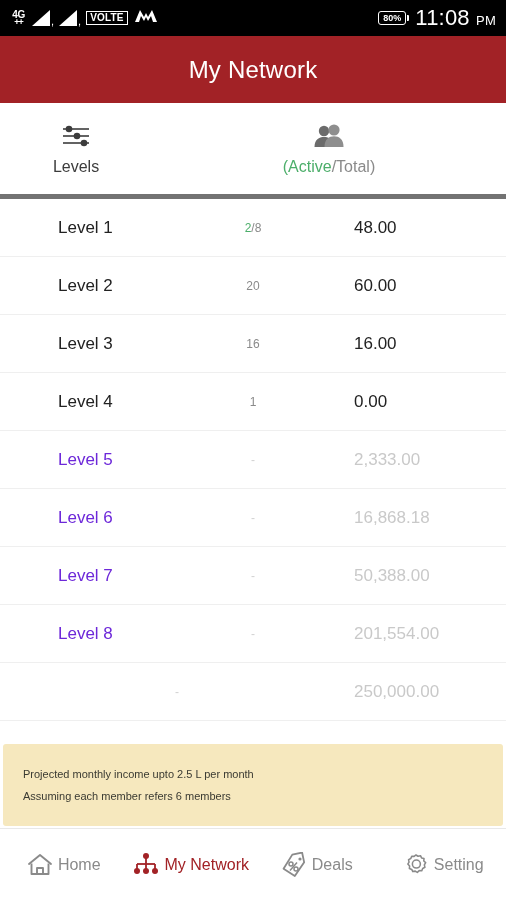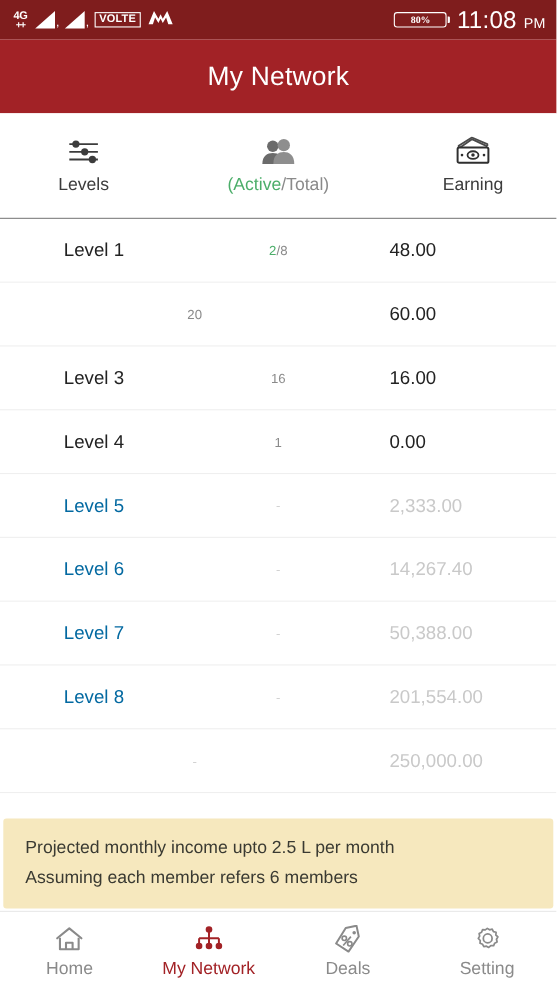--- a/index.html
+++ b/index.html
@@ -17,21 +17,21 @@
     width: 506px;
     height: 900px;
     display: flex;
     flex-direction: column;
     background: #ffffff;
   }
 
   
   .status-bar {
     height: 36px;
-    background: #7f1d1d;
+    background: #000000;
     display: flex;
     align-items: center;
     padding: 0 10px;
     flex: 0 0 36px;
   }
   .status-left {
     display: flex;
     align-items: center;
     gap: 5px;
     flex: 1;
@@ -69,27 +69,26 @@
     font-weight: bold;
     padding: 1px 3px;
     letter-spacing: 0.2px;
     line-height: 1.05;
   }
   .m-logo { color: #ffffff; }
 
   .battery {
     border: 1.5px solid #ffffff;
     border-radius: 3px;
-    padding: 1px 14px;
+    padding: 1px 4px;
     color: #ffffff;
     font-size: 9px;
     font-weight: bold;
     position: relative;
     line-height: 1.15;
-    font-family: Liberation Serif, serif;
   }
   .battery::after {
     content: "";
     position: absolute;
     right: -4px; top: 50%;
     transform: translateY(-50%);
     width: 2px; height: 6px;
     background: #ffffff;
     border-radius: 0 1px 1px 0;
   }
@@ -113,21 +112,21 @@
     font-size: 24px;
     font-weight: normal;
     letter-spacing: 0.2px;
   }
 
   
   .col-header {
     flex: 0 0 96px;
     display: flex;
     align-items: center;
-    border-bottom: 1px solid #737373;
+    border-bottom: 5px solid #737373;
     background: #ffffff;
   }
   .col {
     display: flex;
     flex-direction: column;
     align-items: center;
     justify-content: center;
     gap: 7px;
   }
   .col-levels  { width: 152px; }
@@ -163,53 +162,53 @@
   }
   .cell-count .green { color: #4CAE6A; }
   .cell-earn {
     width: 152px;
     text-align: left;
     padding-right: 18px;
     font-size: 17px;
     color: #222222;
     position: relative;
   }
-  .row.locked .cell-level { color: #0369a1; }
+  .row.locked .cell-level { color: #6d28d9; }
   .row.locked .cell-count { color: #D2D2D2; }
   .row.locked .cell-earn  { color: #C9C9C9; }
 
   
   .note {
     flex: 0 0 82px;
     margin: 4px 3px 2px 3px;
     background: #F6E8BE;
     border-radius: 3px;
     display: flex;
     flex-direction: column;
     justify-content: center;
     gap: 10px;
     padding: 0 20px;
   }
   .note p {
-    font-size: 16px;
+    font-size: 11px;
     color: #3a3a32;
   }
 
   
   .bottom-nav {
     flex: 0 0 72px;
     display: flex;
     align-items: center;
     border-top: 1px solid #E8E8E8;
     background: #ffffff;
   }
   .nav-item {
     flex: 1;
     display: flex;
-    flex-direction: column;
+    flex-direction: row;
     align-items: center;
     justify-content: center;
     gap: 4px;
   }
   .nav-label { font-size: 16px; color: #8a8a8a; }
   .nav-item.active .nav-label { color: #A22226; }
   .nav-icon { height: 28px; display:flex; align-items:center; justify-content:center; }
 </style>
 </head>
 <body>
@@ -268,43 +267,30 @@
         <svg width="34" height="26" viewBox="0 0 34 26" aria-hidden="true">
           <circle cx="12" cy="8" r="5.2" fill="#6b6b6b"></circle>
           <path d="M2.5 24 C2.5 16.5 7 14 12 14 C17 14 21.5 16.5 21.5 24 Z" fill="#6b6b6b"></path>
           <circle cx="22" cy="7" r="5.6" fill="#8e8e8e"></circle>
           <path d="M12.5 24 C12.5 16 17 13.2 22 13.2 C27 13.2 31.5 16 31.5 24 Z" fill="#8e8e8e"></path>
         </svg>
       </span>
       <span class="col-label"><span class="act">(Active</span><span class="tot">/Total)</span></span>
     </div>
 
-    <div class="col col-earning">
-      <span class="col-icon">
-        <svg width="36" height="28" viewBox="0 0 36 28" aria-hidden="true">
-          <path d="M5 11 L17 2.5 L31 9" fill="none" stroke="#4a4a4a" stroke-width="1.7" stroke-linejoin="round"></path>
-          <path d="M5 11 L5 8.5 L17 1 L31 7 L31 9" fill="none" stroke="#4a4a4a" stroke-width="1.7" stroke-linejoin="round"></path>
-          <rect x="4" y="10" width="28" height="14" rx="1.5" fill="#ffffff" stroke="#2f2f2f" stroke-width="1.8"></rect>
-          <ellipse cx="18" cy="17" rx="5" ry="3.5" fill="none" stroke="#2f2f2f" stroke-width="1.6"></ellipse>
-          <circle cx="18" cy="17" r="1.6" fill="#2f2f2f"></circle>
-          <circle cx="8" cy="17" r="1.2" fill="#2f2f2f"></circle>
-          <circle cx="28" cy="17" r="1.2" fill="#2f2f2f"></circle>
-        </svg>
-      </span>
-      <span class="col-label">Earning</span>
-    </div>
   </div>
 
   <div class="rows" id="rows-container">
       <div class="row">
         <div class="cell-level">Level 1</div>
         <div class="cell-count"><span class="green">2</span><span>/8</span></div>
         <div class="cell-earn"><span>48.00</span></div>
       </div>
       <div class="row">
+        <div class="cell-level">Level 2</div>
         <div class="cell-count">20</div>
         <div class="cell-earn"><span>60.00</span></div>
       </div>
       <div class="row">
         <div class="cell-level">Level 3</div>
         <div class="cell-count">16</div>
         <div class="cell-earn"><span>16.00</span></div>
       </div>
       <div class="row">
         <div class="cell-level">Level 4</div>
@@ -312,21 +298,21 @@
         <div class="cell-earn"><span>0.00</span></div>
       </div>
       <div class="row locked">
         <div class="cell-level">Level 5</div>
         <div class="cell-count">-</div>
         <div class="cell-earn"><span>2,333.00</span></div>
       </div>
       <div class="row locked">
         <div class="cell-level">Level 6</div>
         <div class="cell-count">-</div>
-        <div class="cell-earn"><span>14,267.40</span></div>
+        <div class="cell-earn"><span>16,868.18</span></div>
       </div>
       <div class="row locked">
         <div class="cell-level">Level 7</div>
         <div class="cell-count">-</div>
         <div class="cell-earn"><span>50,388.00</span></div>
       </div>
       <div class="row locked">
         <div class="cell-level">Level 8</div>
         <div class="cell-count">-</div>
         <div class="cell-earn"><span>201,554.00</span></div>

